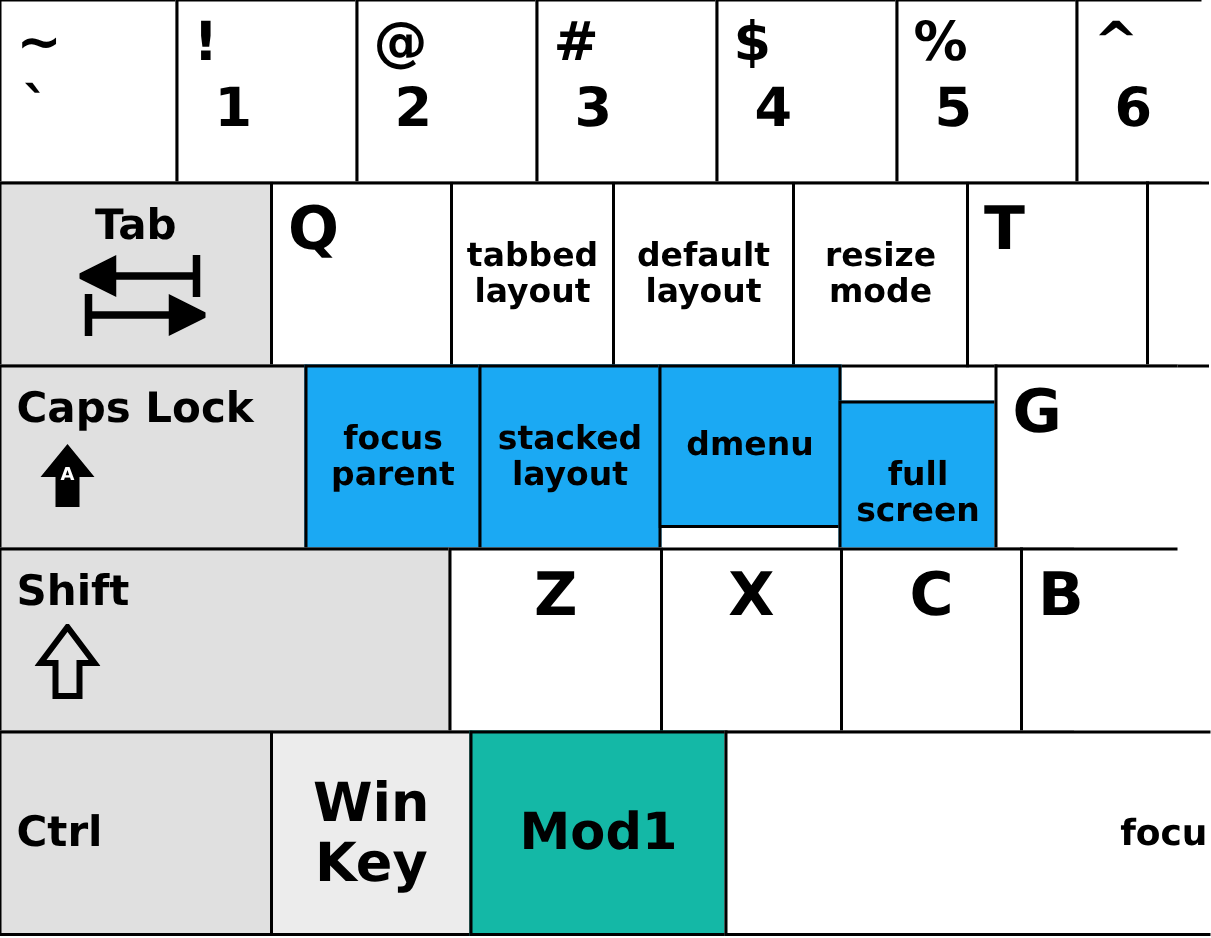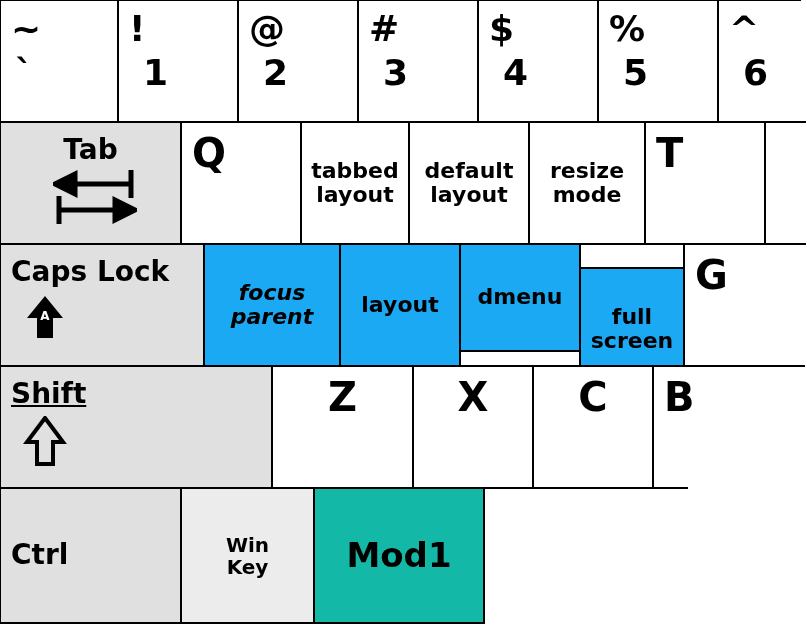--- a/index.html
+++ b/index.html
@@ -144,41 +144,42 @@
   </div>
 
   <div class="row" style="top:244px; height:124px;">
     <div class="key mod" style="width:206px; height:124px;">
       <span class="modlabel">Caps Lock</span>
       <svg class="capslock-arrow" width="44" height="48">
         <polygon points="22,2 40,24 30,24 30,44 14,44 14,24 4,24" fill="#000"></polygon>
         <text x="22" y="26" text-anchor="middle" font-size="12" fill="#fff" font-weight="bold">A</text>
       </svg>
     </div>
-    <div class="key action blue" style="width:138px; height:124px;font-style:italic;">
+    <div class="key action blue" style="width:118px; height:124px;">
       <span class="l1">focus</span>
       <span class="l2">parent</span>
     </div>
     <div class="key action blue" style="width:122px; height:124px;">
+      <span class="l1">stacked</span>
       <span class="l2">layout</span>
     </div>
     <div class="key action blue" style="width:122px; height:109px;">
       <span class="l1">dmenu</span>
     </div>
     <div class="key action blue" style="width:106px; height:124px;margin-top:23px;">
       <span class="l1">full</span>
       <span class="l2">screen</span>
     </div>
     <div class="key letter" style="width:122px; height:124px; border-right:none;">
       <span>G</span>
     </div>
   </div>
 
   <div class="row" style="top:366px; height:124px;">
-    <div class="key mod" style="width:274px; height:124px;text-decoration:underline;">
+    <div class="key mod" style="width:302px; height:124px;">
       <span class="modlabel">Shift</span>
       <svg class="shift-arrow" width="44" height="52">
         <polygon points="22,2 40,26 30,26 30,48 14,48 14,26 4,26" fill="none" stroke="#000" stroke-width="4"></polygon>
       </svg>
     </div>
     <div class="key letter" style="width:143px; height:124px; align-items:center;">
       <span>Z</span>
     </div>
     <div class="key letter" style="width:122px; height:124px; align-items:center;">
       <span>X</span>
@@ -189,23 +190,26 @@
     <div class="key letter" style="width:36px; height:124px; border-right:none; align-items:flex-start;">
       <span>B</span>
     </div>
   </div>
 
   <div class="row" style="top:488px; height:137px;border-radius:27px;">
     <div class="key mod" style="width:183px; height:137px; justify-content:center;">
       <span class="modlabel">Ctrl</span>
     </div>
     <div class="key mod" style="width:135px; height:137px; background:#ececec; justify-content:center; align-items:center;">
-      <span class="modlabel" style="font-size:20px; text-align:center;">
+      <span class="modlabel" style="font-size:36px; text-align:center;">
         <span class="l1">Win</span><br>
         <span class="l2">Key</span>
       </span>
     </div>
     <div class="key red" style="width:172px; height:137px; justify-content:center; align-items:center;">
       <span class="modlabel">Mod1</span>
     </div>
+    <div class="key" style="width:324px; height:137px; border-right:none; justify-content:center; align-items:flex-end; padding-right:2px;">
+      <span style="font-size:24px;">focu</span>
+    </div>
   </div>
 
 </div>
 
 </body></html>

